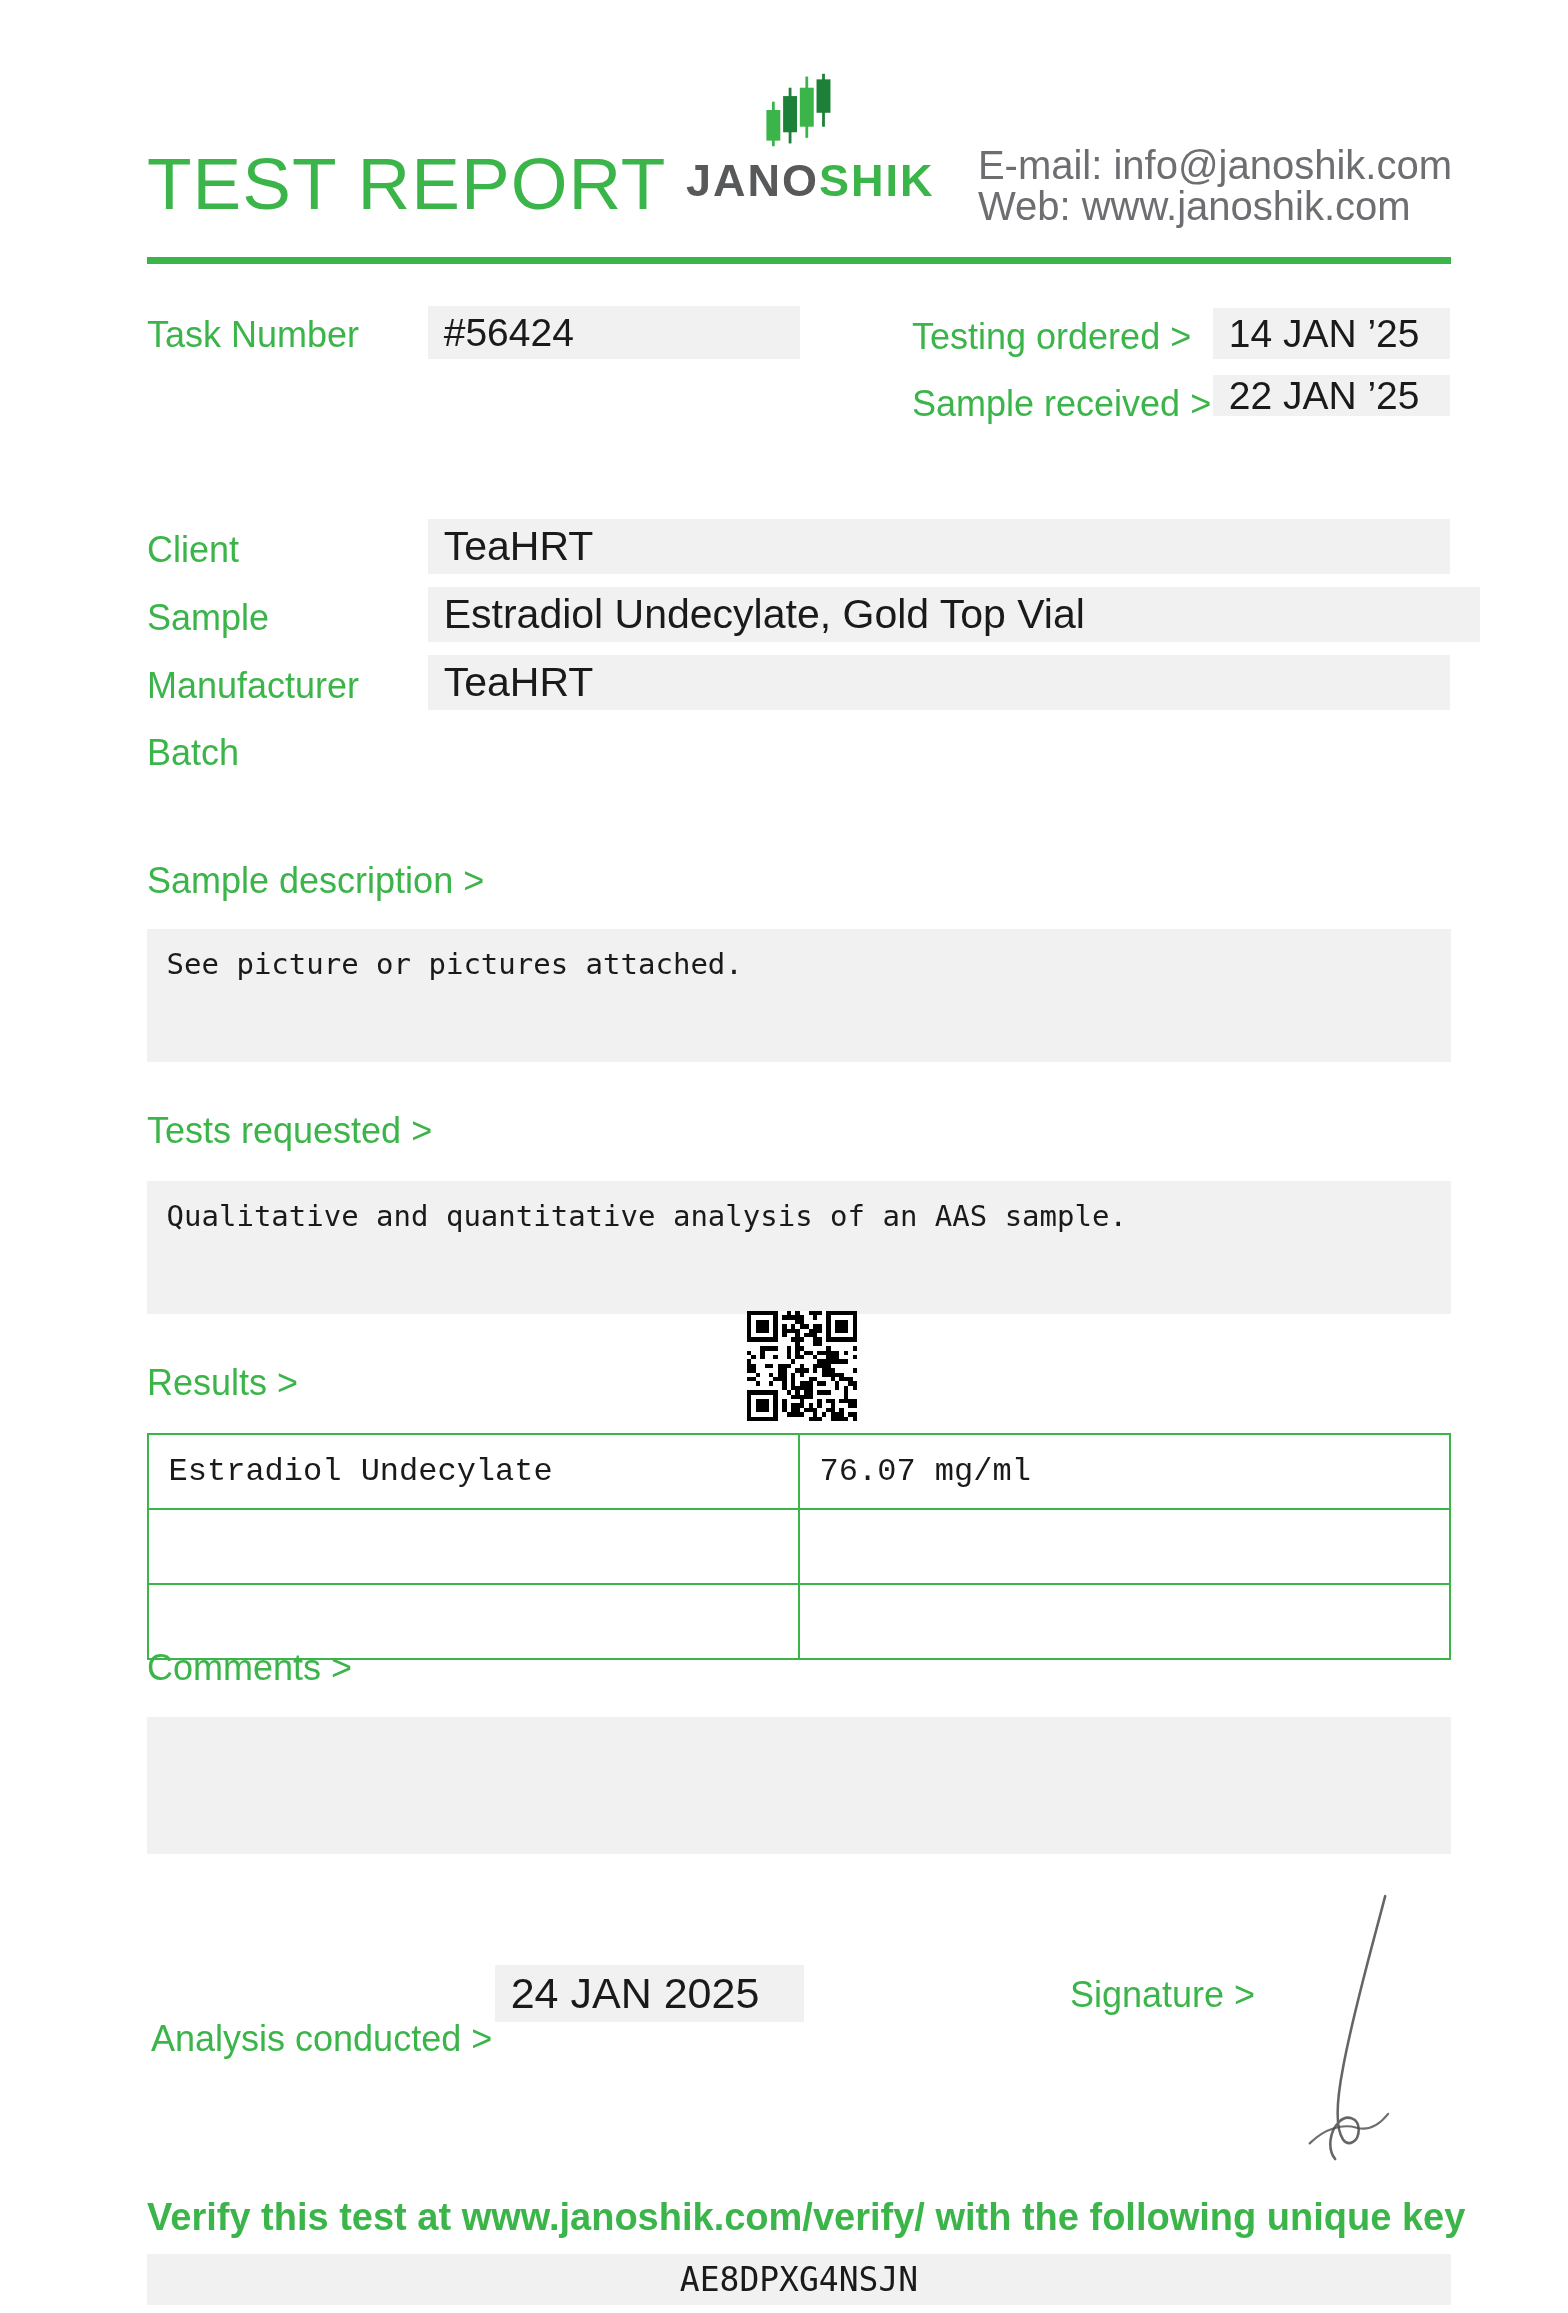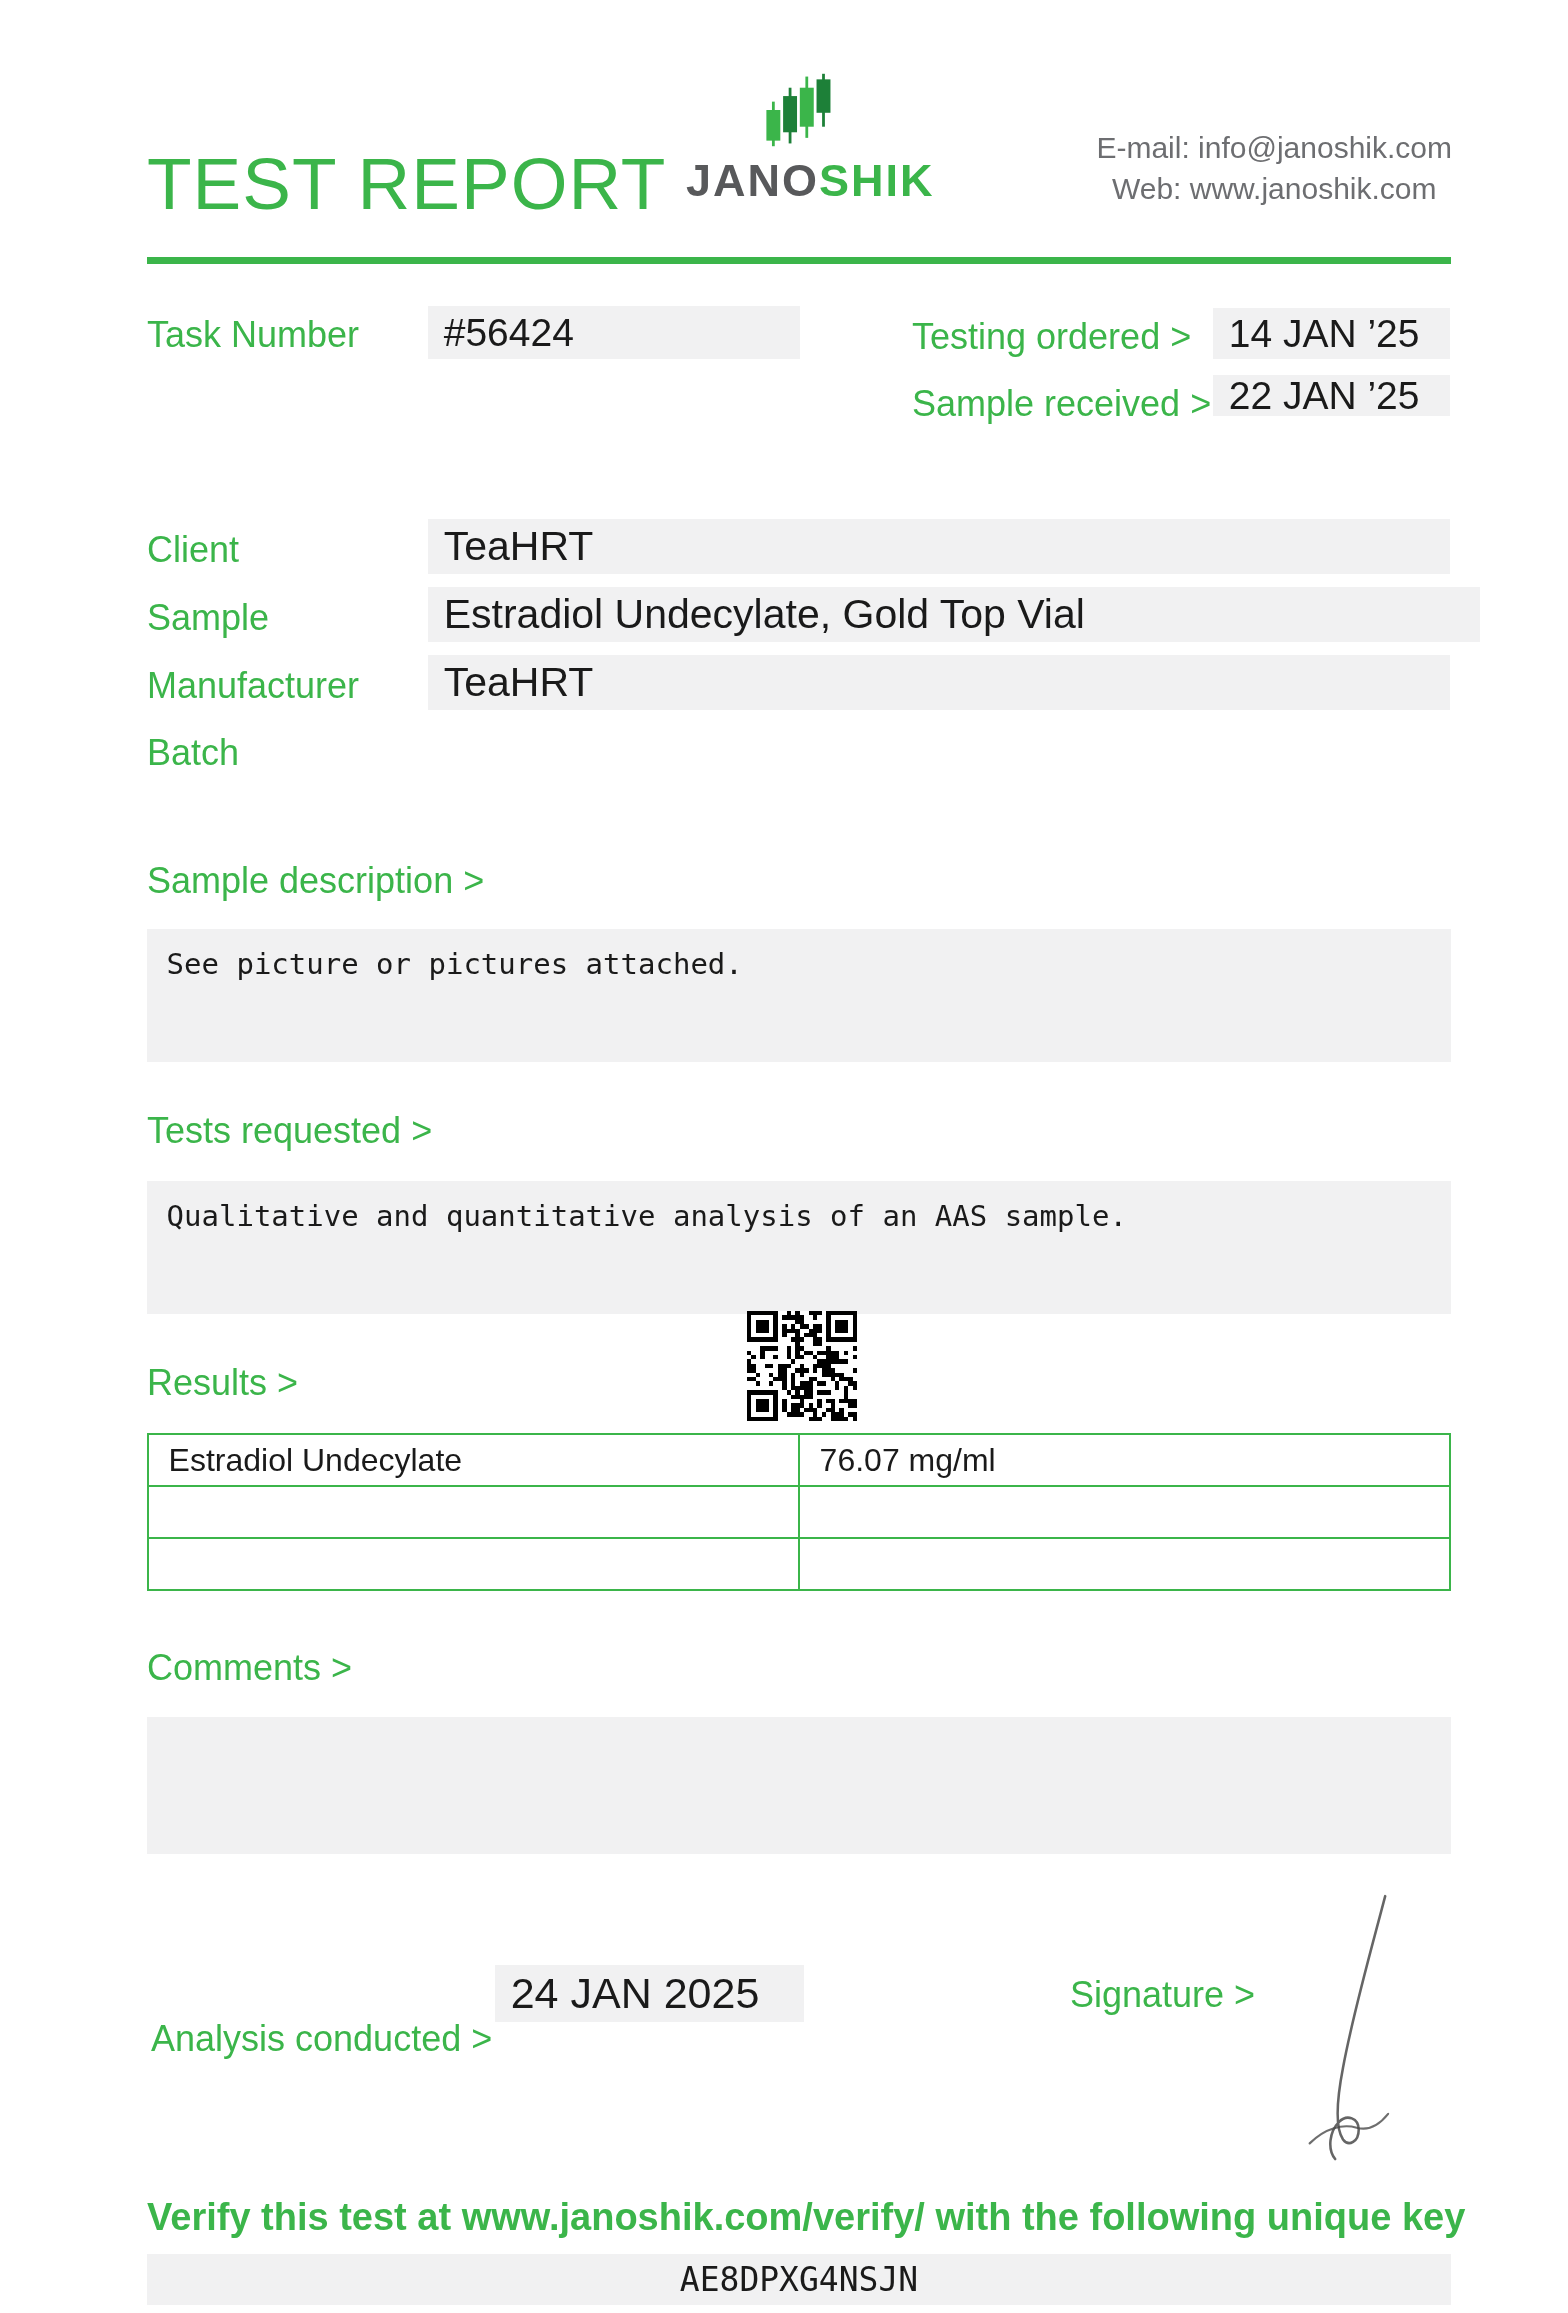--- a/index.html
+++ b/index.html
@@ -16,41 +16,41 @@
 
   .title{position:absolute;left:147px;top:147px;font-size:73px;line-height:74px;
          font-weight:500;letter-spacing:1px;color:var(--accent);}
 
   .logo{position:absolute;left:686px;top:71px;width:235px;text-align:center;}
   .logo .mark{display:block;margin:0 auto;}
   .logo .wordmark{font-size:45px;font-weight:bold;letter-spacing:2px;margin-top:2px;}
   .logo .jano{color:var(--logo-gray);}
   .logo .shik{color:var(--accent);}
 
-  .contact{position:absolute;right:116px;top:127px;text-align:center;
-           font-size:30px;line-height:41px;color:var(--gray);}
+  .contact{position:absolute;right:116px;top:145px;text-align:left;
+           font-size:40px;line-height:41px;color:var(--gray);}
 
   .rule{position:absolute;left:147px;top:257px;width:1304px;height:6.9px;background:var(--accent);}
 
   .glabel{position:absolute;font-size:36px;color:var(--accent);white-space:nowrap;}
 
   .value-box{position:absolute;background:var(--box);color:var(--ink);
              display:flex;align-items:center;padding:0 15.7px;font-size:39px;white-space:nowrap;}
 
   .section-box{position:absolute;background:var(--box);color:var(--ink);
                font-family:"DejaVu Sans Mono",monospace;font-size:29px;
                padding:15.7px 19.6px;line-height:39px;}
 
   .qr{position:absolute;left:747px;top:1311px;width:110px;height:110px;background:#fff;}
   .qr svg{width:100%;height:100%;shape-rendering:crispEdges;}
 
   table.results{position:absolute;left:147px;top:1433px;width:1304px;
                 border-collapse:collapse;table-layout:fixed;}
-  table.results td{border:2.9px solid var(--accent);height:52px;padding:0 0 0 19.6px;
-                   font-family:Liberation Sans, sans-serif;font-size:32px;color:var(--ink);}
+  table.results td{border:2.9px solid var(--accent);height:75px;padding:0 0 0 19.6px;
+                   font-family:Liberation Mono, monospace;font-size:32px;color:var(--ink);}
 
   .sig{position:absolute;left:1292px;top:1884px;width:103px;height:299px;}
   .sig svg{width:100%;height:100%;}
 
   .verify{position:absolute;left:147px;top:2196px;width:1304px;text-align:center;
           font-size:38px;color:var(--accent);white-space:nowrap;font-weight:bold;}
 
   .key-box{position:absolute;left:147px;top:2254px;width:1304px;height:51px;background:var(--box);
            display:flex;align-items:center;justify-content:center;
            font-family:"DejaVu Sans Mono",monospace;font-size:33px;color:var(--ink);}

